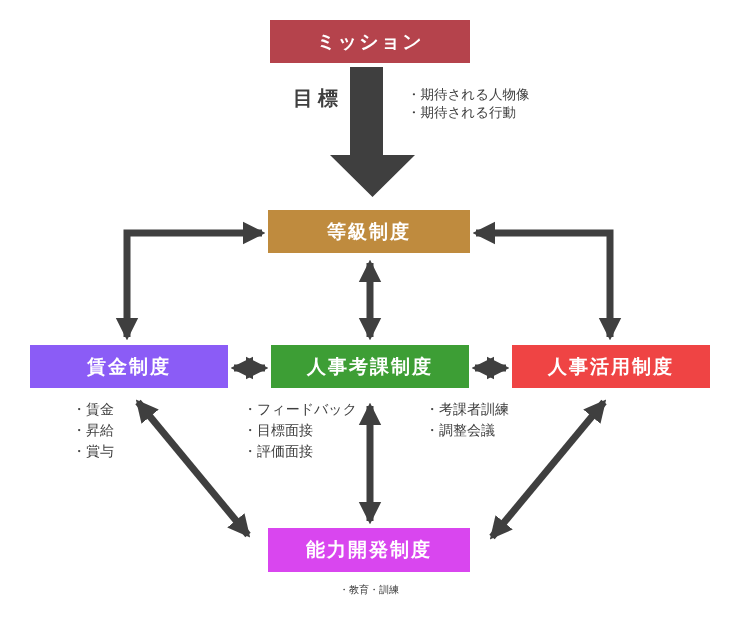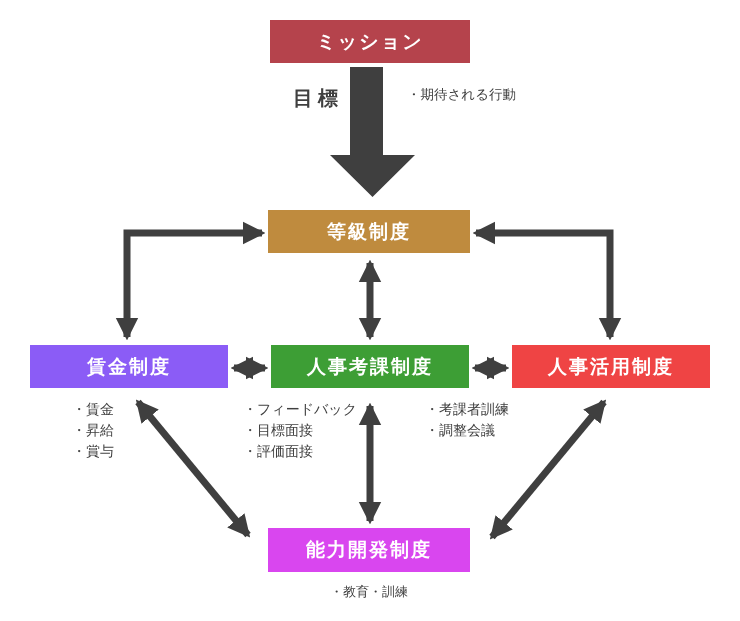--- a/index.html
+++ b/index.html
@@ -54,21 +54,21 @@
   .wage-items { left: 72px;  top: 399px; }
   .appraisal-items-left  { left: 243px; top: 399px; }
   .appraisal-items-right { left: 425px; top: 399px; }
   .utilization-items { left: 627px; top: 399px; }
   .development-note {
     position: absolute;
     left: 268px; top: 583px;
     width: 202px;
     text-align: center;
     color: #3f3f3f;
-    font-size: 13px;
+    font-size: 10px;
   }
 </style>
 </head>
 <body>
 
 <div class="canvas">
 
   <svg class="arrows-layer" width="740" height="621" viewBox="0 0 740 621" xmlns="http://www.w3.org/2000/svg">
     <defs>
       <marker id="ah" viewBox="0 0 10 10" refX="8.5" refY="5" markerWidth="3.2" markerHeight="4" orient="auto-start-reverse">
@@ -95,20 +95,21 @@
     <line x1="604" y1="402" x2="492" y2="537" stroke="#3f3f3f" stroke-width="7" marker-start="url(#ah)" marker-end="url(#ah)"></line>
   </svg>
 
   <div class="box box-mission">
     <span>ミッション</span>
   </div>
 
   <div class="goal-label">目標</div>
 
   <ul class="note-list goal-notes">
+    <li>・期待される人物像</li>
     <li>・期待される行動</li>
   </ul>
 
   <div class="box box-grade">
     <span>等級制度</span>
   </div>
 
   <div class="box box-wage">
     <span>賃金制度</span>
   </div>

